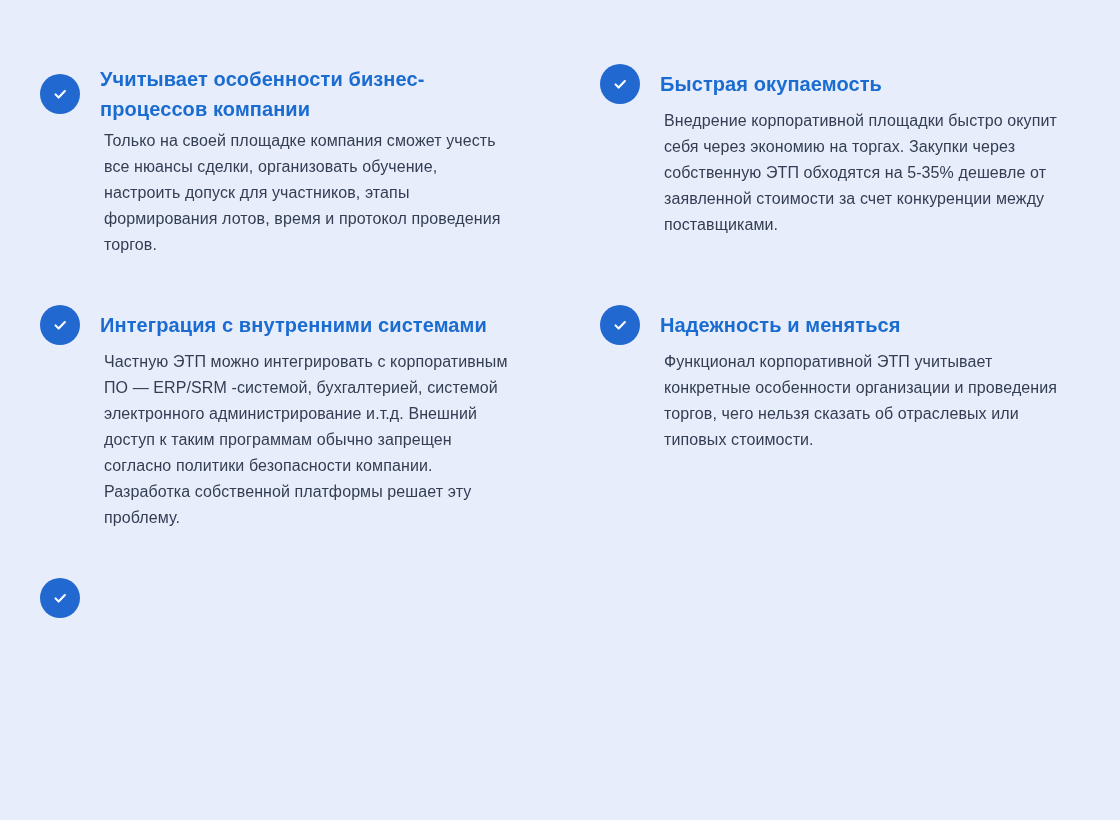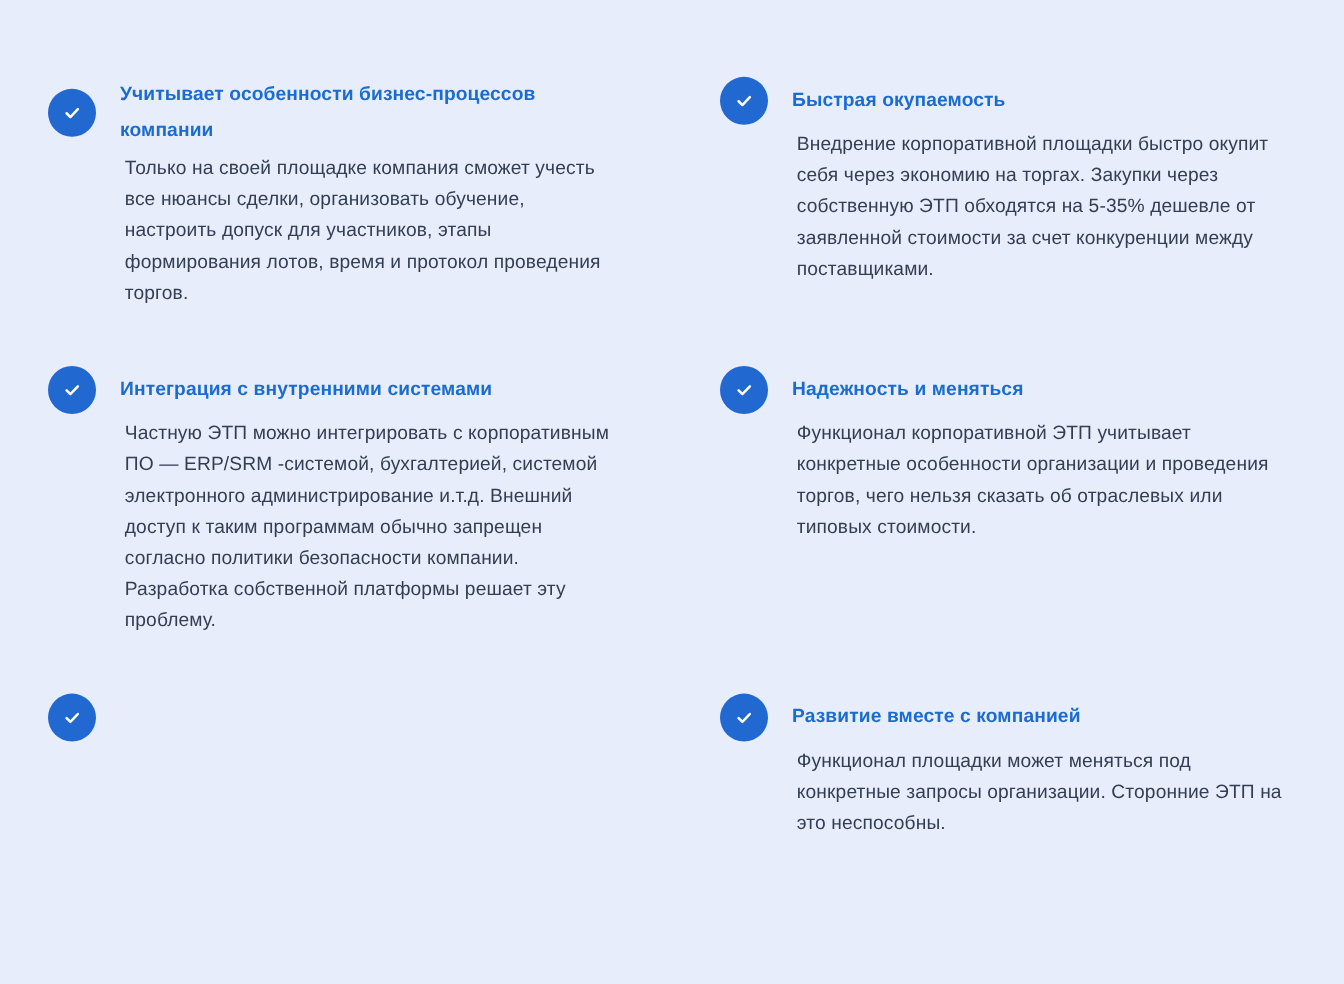--- a/index.html
+++ b/index.html
@@ -37,21 +37,21 @@
     background: #2268d1;
     display: flex;
     align-items: center;
     justify-content: center;
   }
   .check-circle svg {
     display: block;
   }
   .feature-title {
     margin: 0;
-    font-size: 16px;
+    font-size: 20px;
     line-height: 30px;
     font-weight: 700;
     color: #1a6cd0;
     letter-spacing: 0.1px;
   }
   .feature-body {
     margin: 4px 0 0 64px;
     max-width: 410px;
     font-size: 16px;
     line-height: 26px;
@@ -115,25 +115,14 @@
   <div class="feature-card">
     <div class="feature-header">
       <span class="check-circle">
         <svg width="18" height="18" viewBox="0 0 24 24">
           <path d="M6 12.5l4.2 4.2L18.5 8" fill="none" stroke="#ffffff" stroke-width="2.8" stroke-linecap="round" stroke-linejoin="round"></path>
         </svg>
       </span>
     </div>
   </div>
 
-  <div class="feature-card">
-    <div class="feature-header">
-      <span class="check-circle">
-        <svg width="18" height="18" viewBox="0 0 24 24">
-          <path d="M6 12.5l4.2 4.2L18.5 8" fill="none" stroke="#ffffff" stroke-width="2.8" stroke-linecap="round" stroke-linejoin="round"></path>
-        </svg>
-      </span>
-      <h3 class="feature-title">Развитие вместе с компанией</h3>
-    </div>
-    <p class="feature-body">Функционал площадки может меняться под конкретные запросы организации. Сторонние ЭТП на это неспособны.</p>
-  </div>
 
 </div>
 
 </body></html>

